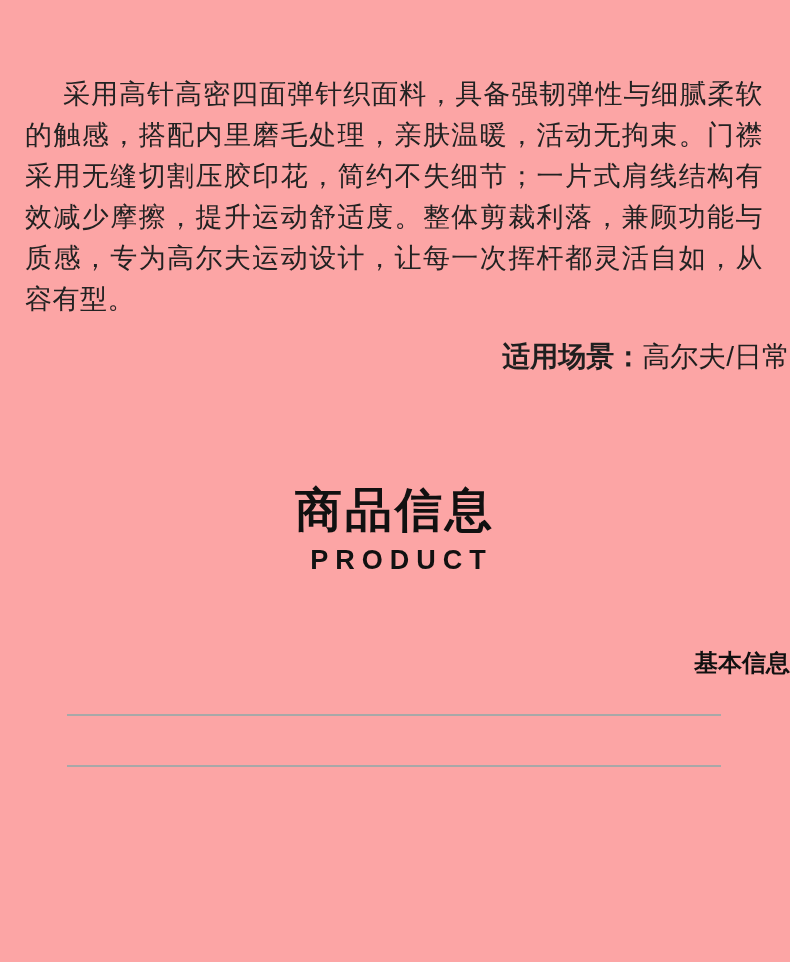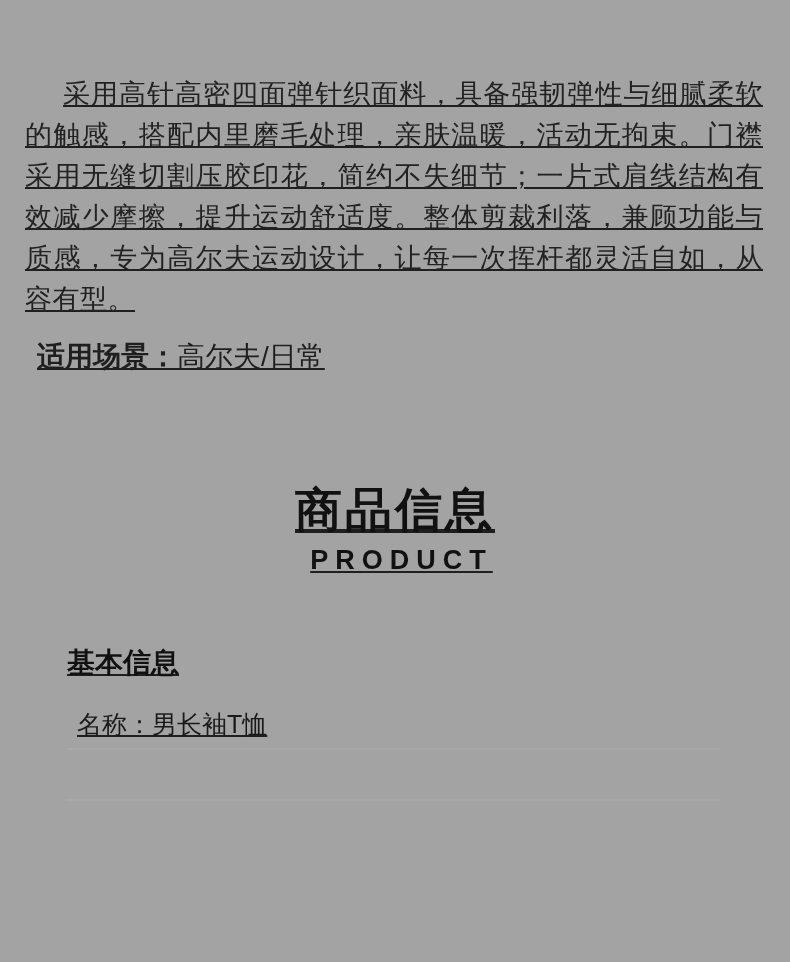--- a/index.html
+++ b/index.html
@@ -11,41 +11,41 @@
     width: 790px;
     height: 962px;
     overflow: hidden;
     font-family: "Liberation Sans", "DejaVu Sans", sans-serif;
     color: #1f1f1f;
     position: relative;
   }
   .page {
     width: 790px;
     height: 962px;
-    background: #a3a3a3;
-    text-decoration: underline;
+    background: #fca5a5;
   }
   
   .desc-paragraph {
     margin: 0;
     padding: 74px 27px 0 25px;
     font-size: 27px;
     line-height: 41px;
     letter-spacing: 0.5px;
     text-align: justify;
     text-indent: 38px;
     color: #222222;
     font-weight: 400;
   }
   
   .scene-row {
     margin-top: 16px;
     padding-left: 37px;
     font-size: 28px;
     line-height: 41px;
+    text-align: right;
   }
   .scene-label { font-weight: 700; }
   .scene-value { font-weight: 400; }
   
   .section-header {
     margin-top: 105px;
     text-align: center;
   }
   .section-title-cn {
     margin: 0;
@@ -60,24 +60,25 @@
     font-size: 27px;
     line-height: 34px;
     font-weight: 600;
     letter-spacing: 7px;
     color: #111111;
     padding-left: 13px;
   }
   
   .basic-info-heading {
     margin: 66px 0 0 67px;
-    font-size: 28px;
+    font-size: 24px;
     line-height: 40px;
     font-weight: 700;
     color: #111111;
+    text-align: right;
   }
   .info-table {
     margin: 0 69px 0 67px;
     font-size: 25px;
     color: #1a1a1a;
   }
   .info-row {
     display: flex;
     padding: 42px 0 7px 10px;
     border-bottom: 2px solid #a8a8a8;
@@ -109,23 +110,20 @@
   <div class="section-header">
     <h1 class="section-title-cn">商品信息</h1>
     <div class="section-title-en">PRODUCT</div>
   </div>
 
   <h2 class="basic-info-heading">基本信息</h2>
 
   <div class="info-table">
 
     <div class="info-row first">
-      <div class="info-cell col-1">
-        <span class="info-label">名称：</span><span class="info-value">男长袖T恤</span>
-      </div>
     </div>
 
 
 
     <div class="info-row">
       
     </div>
 
   </div>
 </div>

